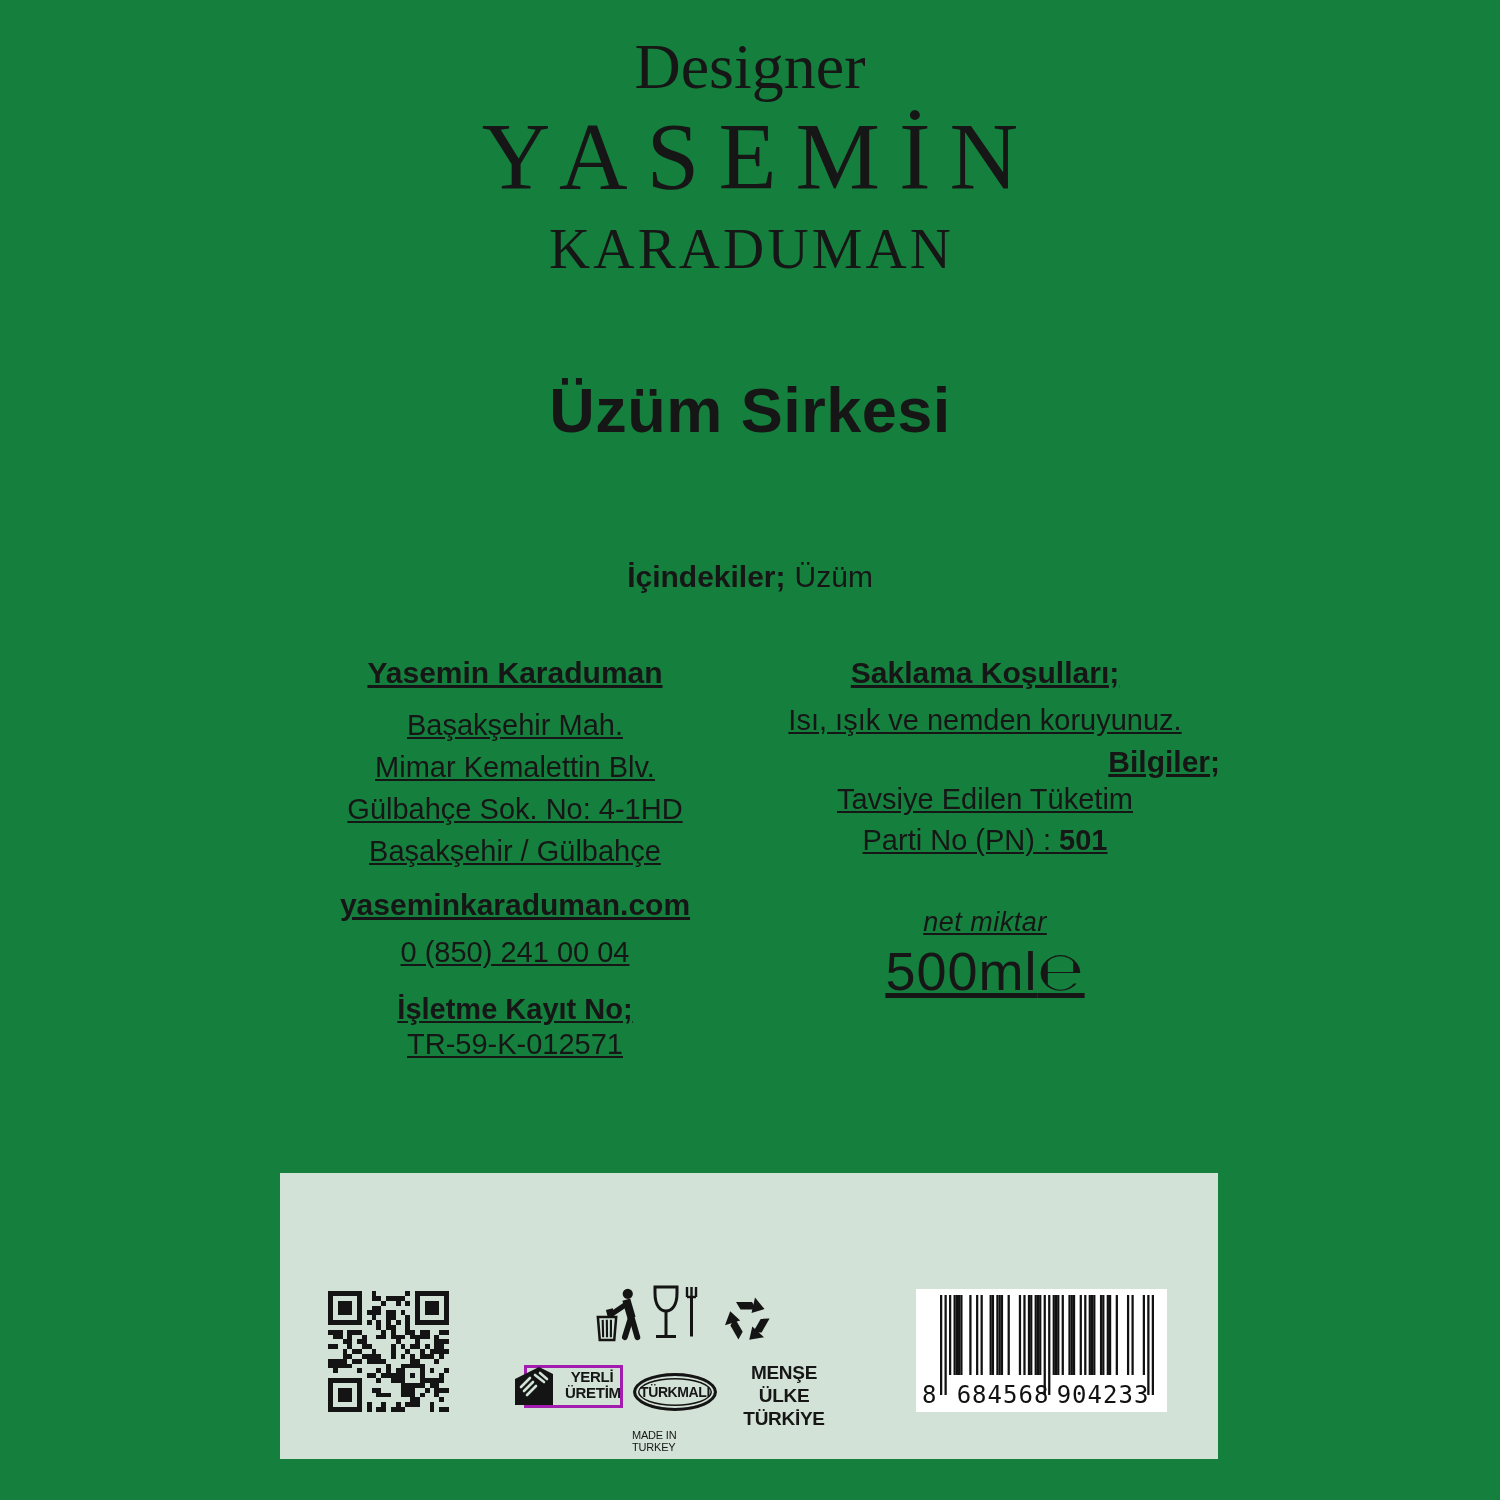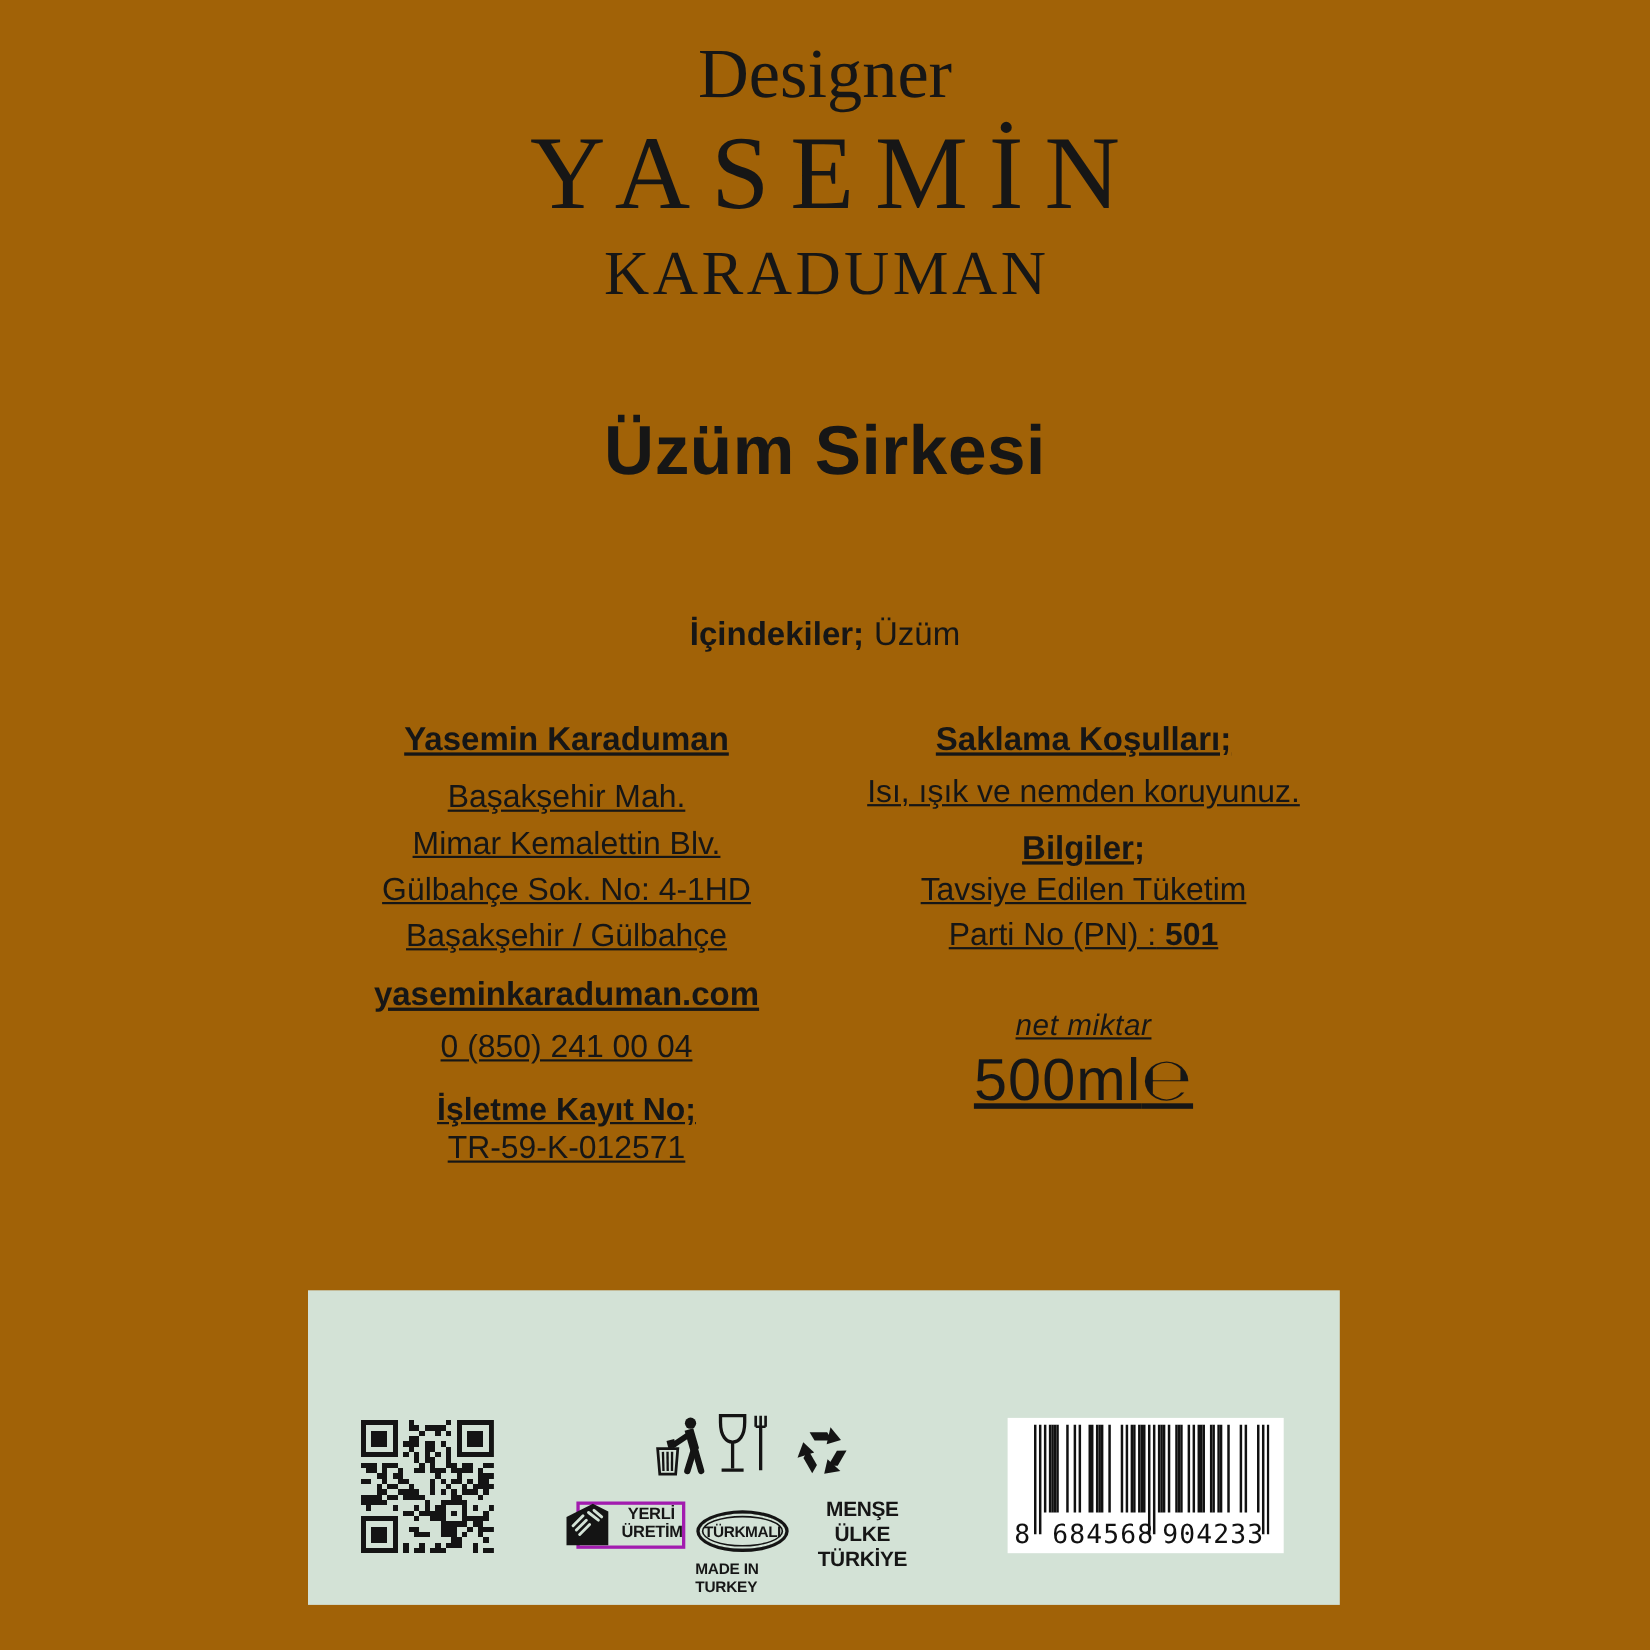--- a/index.html
+++ b/index.html
@@ -1,16 +1,16 @@
 <!DOCTYPE html>
 <html><head>
 <meta charset="utf-8">
 <style>
   html,body{margin:0;padding:0;background:#fff;}
-  .page{position:relative;width:1500px;height:1500px;background:#a16207;overflow:hidden;
+  .page{position:relative;width:1500px;height:1500px;background:#15803d;overflow:hidden;
         font-family:"Liberation Sans",sans-serif;color:#161616;}
   .abs{position:absolute;}
   .center{left:0;right:0;text-align:center;}
 
   
   .brand-prefix{top:30px;font-family:"Liberation Serif",serif;font-size:64px;font-weight:400;}
   .brand-first{top:102px;font-family:"Liberation Serif",serif;font-size:95px;font-weight:400;
                letter-spacing:.20em;padding-left:.20em;}
   .brand-last{top:216px;font-family:"Liberation Serif",serif;font-size:57px;font-weight:400;
               letter-spacing:.055em;padding-left:.055em;}
@@ -28,21 +28,21 @@
   .col{width:470px;text-align:center;text-decoration:underline;}
   .l-name{font-size:30px;font-weight:700;margin-bottom:14px;}
   .l-addr{font-size:29px;line-height:42px;}
   .l-web{font-size:30px;font-weight:700;margin-top:16px;}
   .l-phone{font-size:29px;margin-top:14px;}
   .l-reglabel{font-size:29px;font-weight:700;margin-top:24px;}
   .l-regval{font-size:29px;margin-top:2px;}
 
   .r-storagelabel{font-size:30px;font-weight:700;margin-bottom:14px;}
   .r-storagetext{font-size:29px;}
-  .r-bilgiler{font-size:30px;font-weight:700;margin-top:18px;}
+  .r-bilgiler{font-size:30px;font-weight:700;margin-top:8px;text-align:right;}
   .r-line{font-size:29px;line-height:41px;}
   .r-line:first-of-type{margin-top:10px;}
   .r-netlabel{font-size:27px;font-style:italic;margin-top:46px;letter-spacing:.5px;}
   .r-qty{font-size:54px;font-weight:400;letter-spacing:1px;margin-top:2px;}
   .r-qty .esign{font-family:"DejaVu Sans",sans-serif;font-size:54px;}
 
   
   .band{left:280px;top:1173px;width:938px;height:286px;background:#d3e2d6;}
   .qr{left:48px;top:118px;width:121px;height:121px;}
   .icon-tidyman{left:314px;top:113px;}
@@ -52,21 +52,21 @@
   .badge-yerli{left:244px;top:192px;width:93px;height:37px;border:3px solid #a21caf;
                display:flex;align-items:center;}
   .yerli-hand{position:absolute;left:-14px;top:-3px;}
   .yerli-text{position:absolute;left:38px;top:1px;width:54px;text-align:center;
               font-size:15px;font-weight:800;line-height:16px;letter-spacing:-.3px;}
   .badge-turkmali{left:352px;top:200px;width:86px;}
   .tm-oval{width:78px;height:32px;margin:0 auto;border:3px solid #141414;border-radius:50%;
            box-shadow:inset 0 0 0 2px #d3e2d6,inset 0 0 0 3.5px #141414;
            display:flex;align-items:center;justify-content:center;
            font-size:14px;font-weight:800;letter-spacing:-.4px;}
-  .tm-sub{margin-top:7px;font-size:14px;font-weight:700;letter-spacing:-.2px;}
+  .tm-sub{margin-top:18px;font-size:11px;font-weight:400;letter-spacing:-.2px;}
   .badge-mense{left:448px;top:188px;width:112px;text-align:center;
                font-size:19px;font-weight:700;line-height:23px;letter-spacing:-.3px;}
 
   .barcode-box{left:636px;top:116px;width:251px;height:123px;background:#ffffff;}
   .barcode-svg{position:absolute;left:24px;top:6px;}
   .bc-digit{position:absolute;font-family:"DejaVu Sans Mono",monospace;font-size:24px;color:#111;}
   .bc-first{left:6px;top:92px;}
   .bc-left{left:40px;top:92px;width:94px;text-align:center;letter-spacing:1px;}
   .bc-right{left:140px;top:92px;width:94px;text-align:center;letter-spacing:1px;}
 </style>

